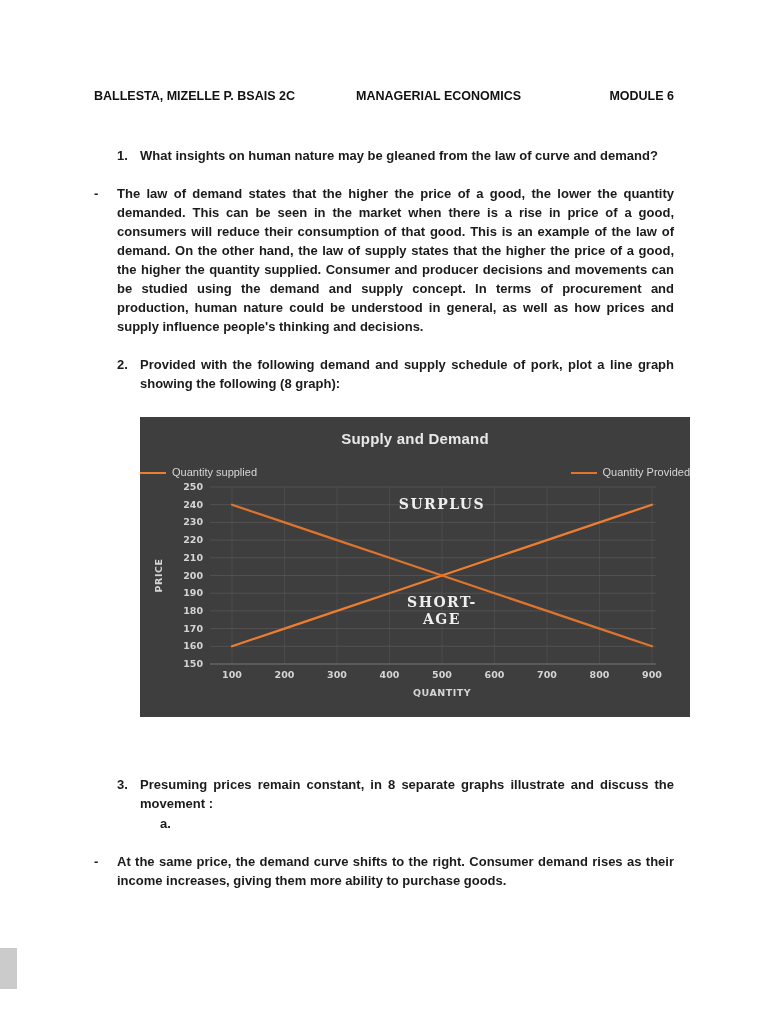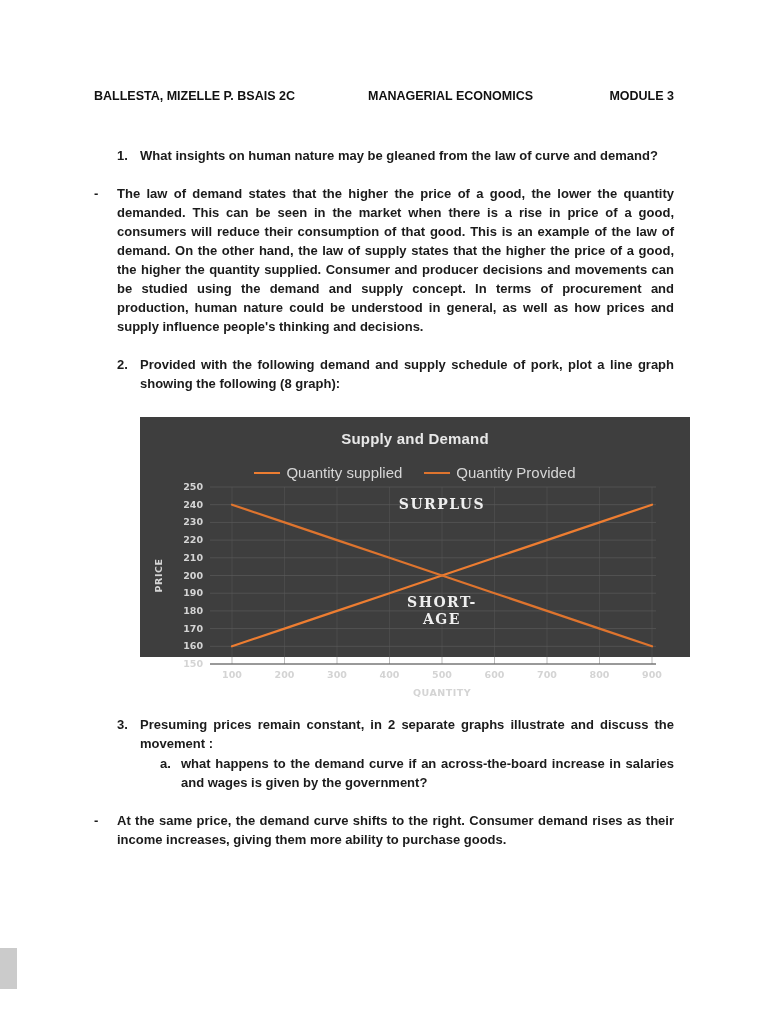--- a/index.html
+++ b/index.html
@@ -5,72 +5,72 @@
   html,body { margin:0; padding:0; background:#ffffff; }
   .page {
     position:relative; width:768px; height:1024px; background:#ffffff;
     font-family:"Liberation Sans", sans-serif; color:#1b1b1b; overflow:hidden;
   }
   .header {
     position:absolute; top:89px; left:94px; width:580px; height:18px;
     font-weight:bold; font-size:12.5px; color:#111;
   }
   .header .h-left   { position:absolute; left:0; top:0; }
-  .header .h-center { position:absolute; left:274px; top:0; }
+  .header .h-center { position:absolute; left:262px; top:0; }
   .header .h-right  { position:absolute; right:0; top:0; }
 
   .content {
     position:absolute; top:146px; left:94px; width:580px;
     font-size:13px; line-height:19px; font-weight:bold; text-align:justify;
   }
   .block { margin-top:19px; }
   .block.first { margin-top:0; }
   .qitem { display:flex; padding-left:23px; }
   .qitem .num { width:23px; flex-shrink:0; }
   .qitem .txt { flex:1; }
   .ditem { display:flex; }
   .ditem .dash { width:23px; flex-shrink:0; }
   .ditem .txt { flex:1; }
   .subitem { display:flex; padding-left:66px; margin-top:1px; }
   .subitem .num { width:21px; flex-shrink:0; }
   .subitem .txt { flex:1; }
 
   .chart {
-    position:relative; width:550px; height:240px;
+    position:relative; width:550px; height:300px;
     margin:24px 16px 0 46px; background:#3e3e3e;
   }
   .chart-after { margin-top:58px; }
   .chart-title {
     position:absolute; top:12px; left:0; width:100%;
     text-align:center; font-size:15px; font-weight:bold; color:#e8e8e8;
     letter-spacing:0.2px;
   }
   .legend {
     position:absolute; top:46px; left:0; width:100%;
-    display:flex; justify-content:center; align-items:center; gap:22px;
-    font-size:15px; font-weight:normal; color:#d6d6d6;
+    display:flex; justify-content:space-between; align-items:center; gap:22px;
+    font-size:11px; font-weight:normal; color:#d6d6d6;
   }
   .legend-item { display:flex; align-items:center; gap:6px; }
   .legend-swatch { display:inline-block; width:26px; height:2px; background:#ED7D31; }
   .chart svg { position:absolute; left:0; top:0; font-family:"DejaVu Sans", sans-serif; }
 
   .edge-artifact {
     position:absolute; left:0; top:948px; width:17px; height:41px;
     background:#cbcbcb;
   }
 </style>
 </head>
 <body>
 
 <div class="page">
 
   <div class="header">
     <span class="h-left">BALLESTA, MIZELLE P. BSAIS 2C</span>
     <span class="h-center">MANAGERIAL ECONOMICS</span>
-    <span class="h-right">MODULE 3</span>
+    <span class="h-right">MODULE 6</span>
   </div>
 
   <div class="content">
 
     <div class="block first qitem">
       <span class="num">1.</span>
       <span class="txt">What insights on human nature may be gleaned from the law of curve and demand?</span>
     </div>
 
     <div class="block ditem">
@@ -141,26 +141,25 @@
           <text x="22" y="158.5" text-anchor="middle" fill="#d4d4d4" font-size="9.5" letter-spacing="0.5" transform="rotate(-90 22 158.5)">PRICE</text>
           <polyline points="92,229.3 144.5,211.6 197,193.9 249.5,176.2 302,158.5 354.5,140.8 407,123.1 459.5,105.4 512,87.7" fill="none" stroke="#ED7D31" stroke-width="2.2" stroke-linecap="round"></polyline>
           <polyline points="92,87.7 144.5,105.4 197,123.1 249.5,140.8 302,158.5 354.5,176.2 407,193.9 459.5,211.6 512,229.3" fill="none" stroke="#DE742E" stroke-width="2.2" stroke-linecap="round"></polyline>
           <text x="302" y="92.125" text-anchor="middle" fill="#efefef" font-family="&quot;DejaVu Serif&quot;, serif" font-size="14" letter-spacing="1.5"><tspan x="302" dy="0">SURPLUS</tspan></text>
           <text x="302" y="190.36" text-anchor="middle" fill="#efefef" font-family="&quot;DejaVu Serif&quot;, serif" font-size="14" letter-spacing="1.5"><tspan x="302" dy="0">SHORT-</tspan><tspan x="302" dy="17">AGE</tspan></text>
         </svg>
     </div>
 
     <div class="block chart-after qitem">
       <span class="num">3.</span>
-      <span class="txt">Presuming prices remain constant, in 2 separate graphs illustrate and discuss the movement :</span>
+      <span class="txt">Presuming prices remain constant, in 8 separate graphs illustrate and discuss the movement :</span>
     </div>
 
     <div class="subitem">
       <span class="num">a.</span>
-      <span class="txt">what happens to the demand curve if an across-the-board increase in salaries and wages is given by the government?</span>
     </div>
 
     <div class="block ditem">
       <span class="dash">-</span>
       <span class="txt">At the same price, the demand curve shifts to the right. Consumer demand rises as their income increases, giving them more ability to purchase goods.</span>
     </div>
 
   </div>
 
   <div class="edge-artifact"></div>

